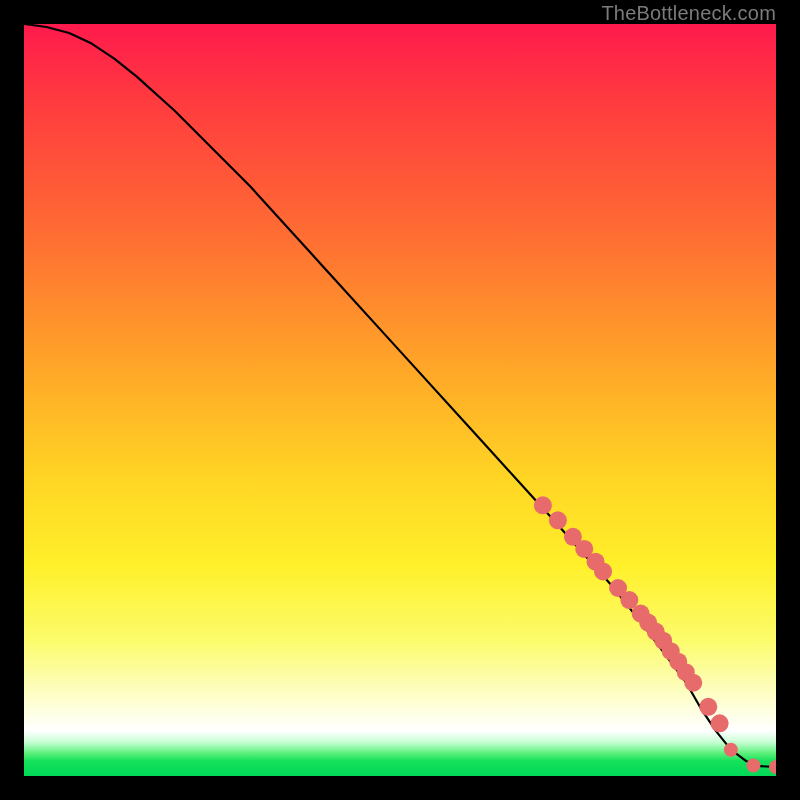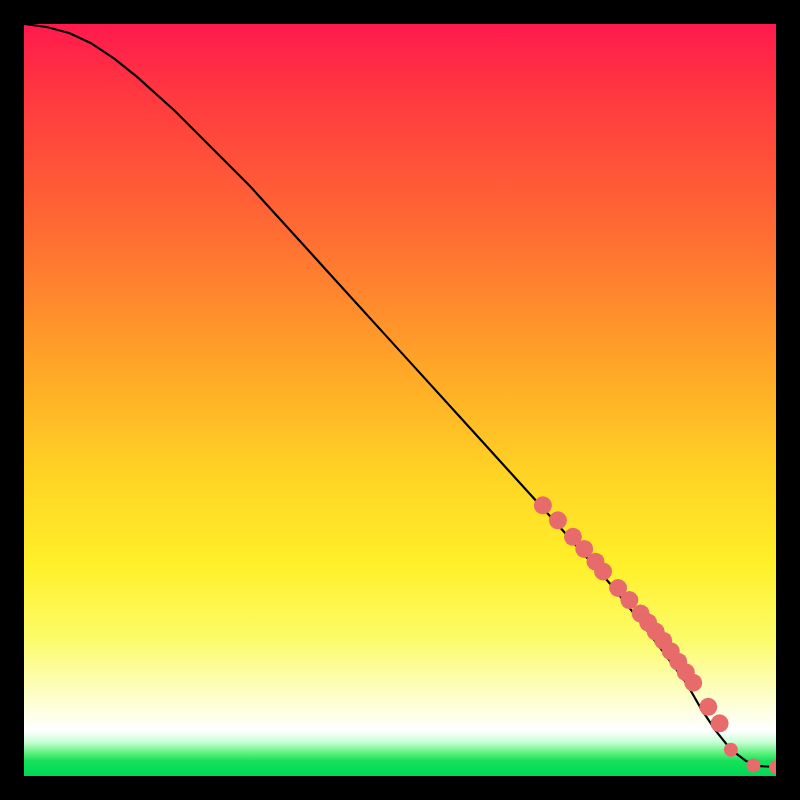--- a/index.html
+++ b/index.html
@@ -85,13 +85,14 @@
           <circle cx="684.32" cy="682.82" r="9" fill="#e86b6b"></circle>
           <circle cx="695.60" cy="699.36" r="9" fill="#e86b6b"></circle>
         </g>
       <g id="markers-tail">
           <circle cx="706.88" cy="725.68" r="7" fill="#e86b6b"></circle>
           <circle cx="729.44" cy="741.47" r="7" fill="#e86b6b"></circle>
           <circle cx="752.00" cy="742.98" r="7" fill="#e86b6b"></circle>
         </g>
     </svg>
   </div>
+  <div id="watermark">TheBottleneck.com</div>
 </div>
 
 </body></html>

